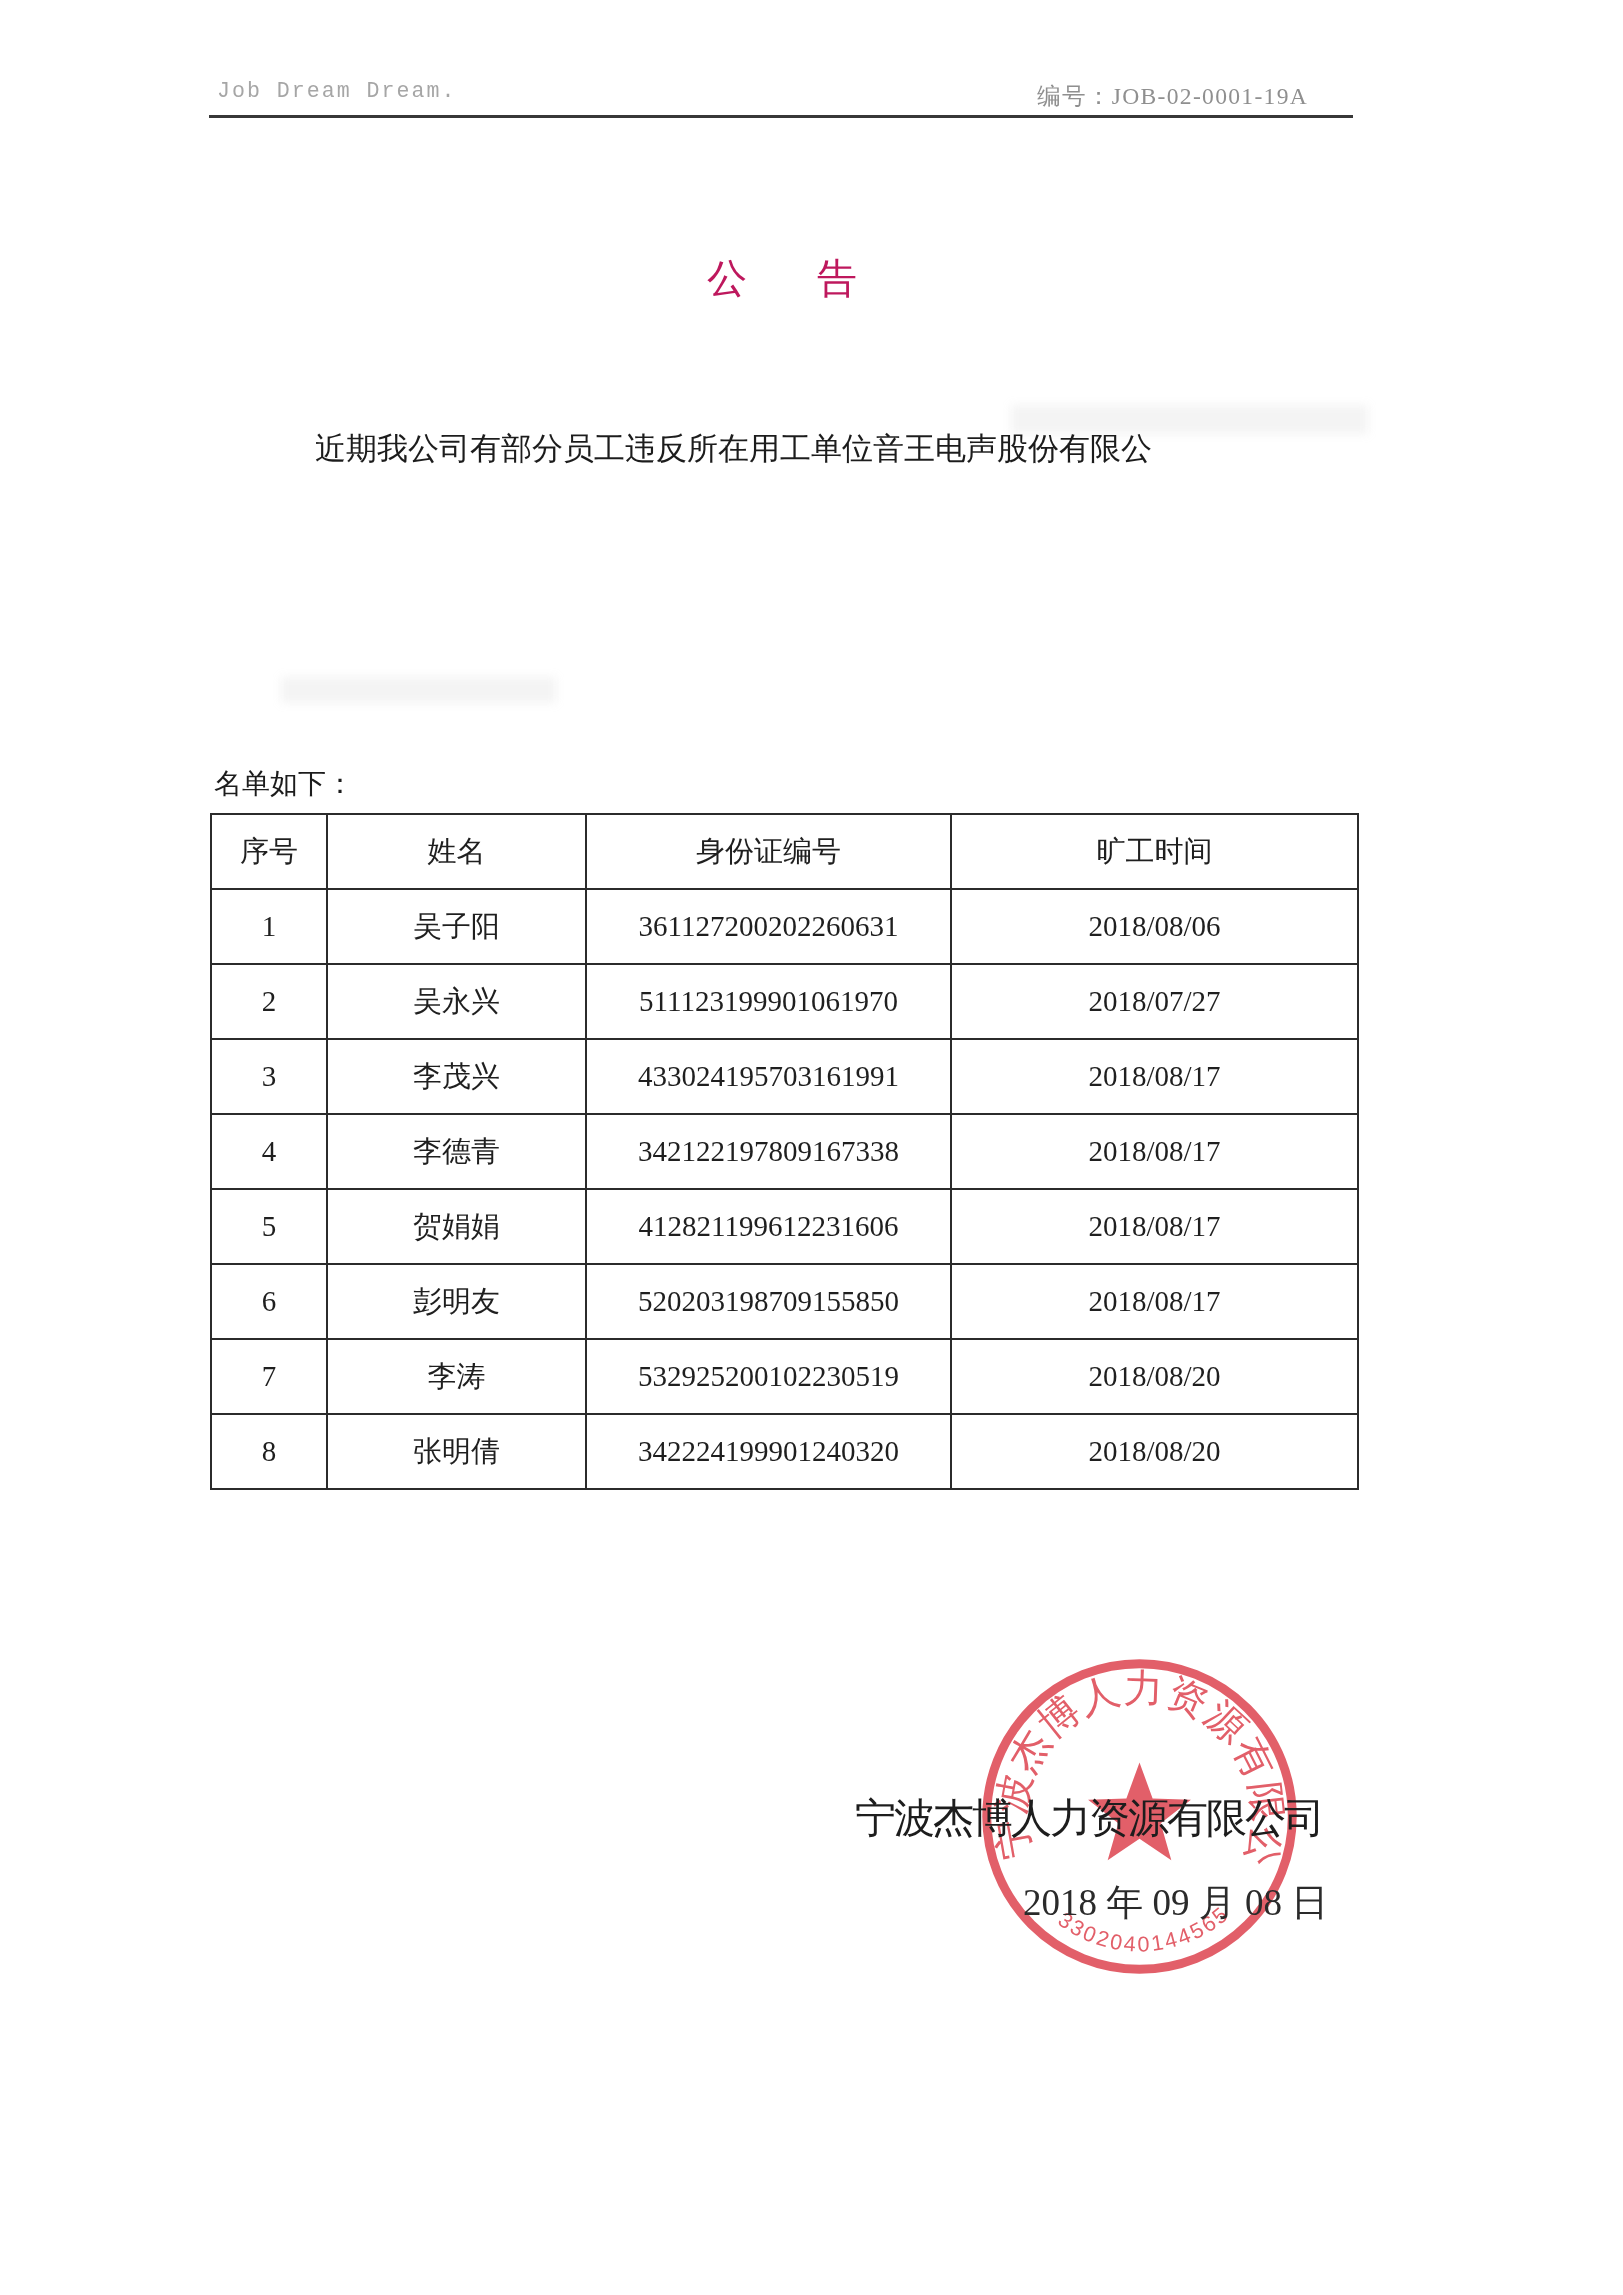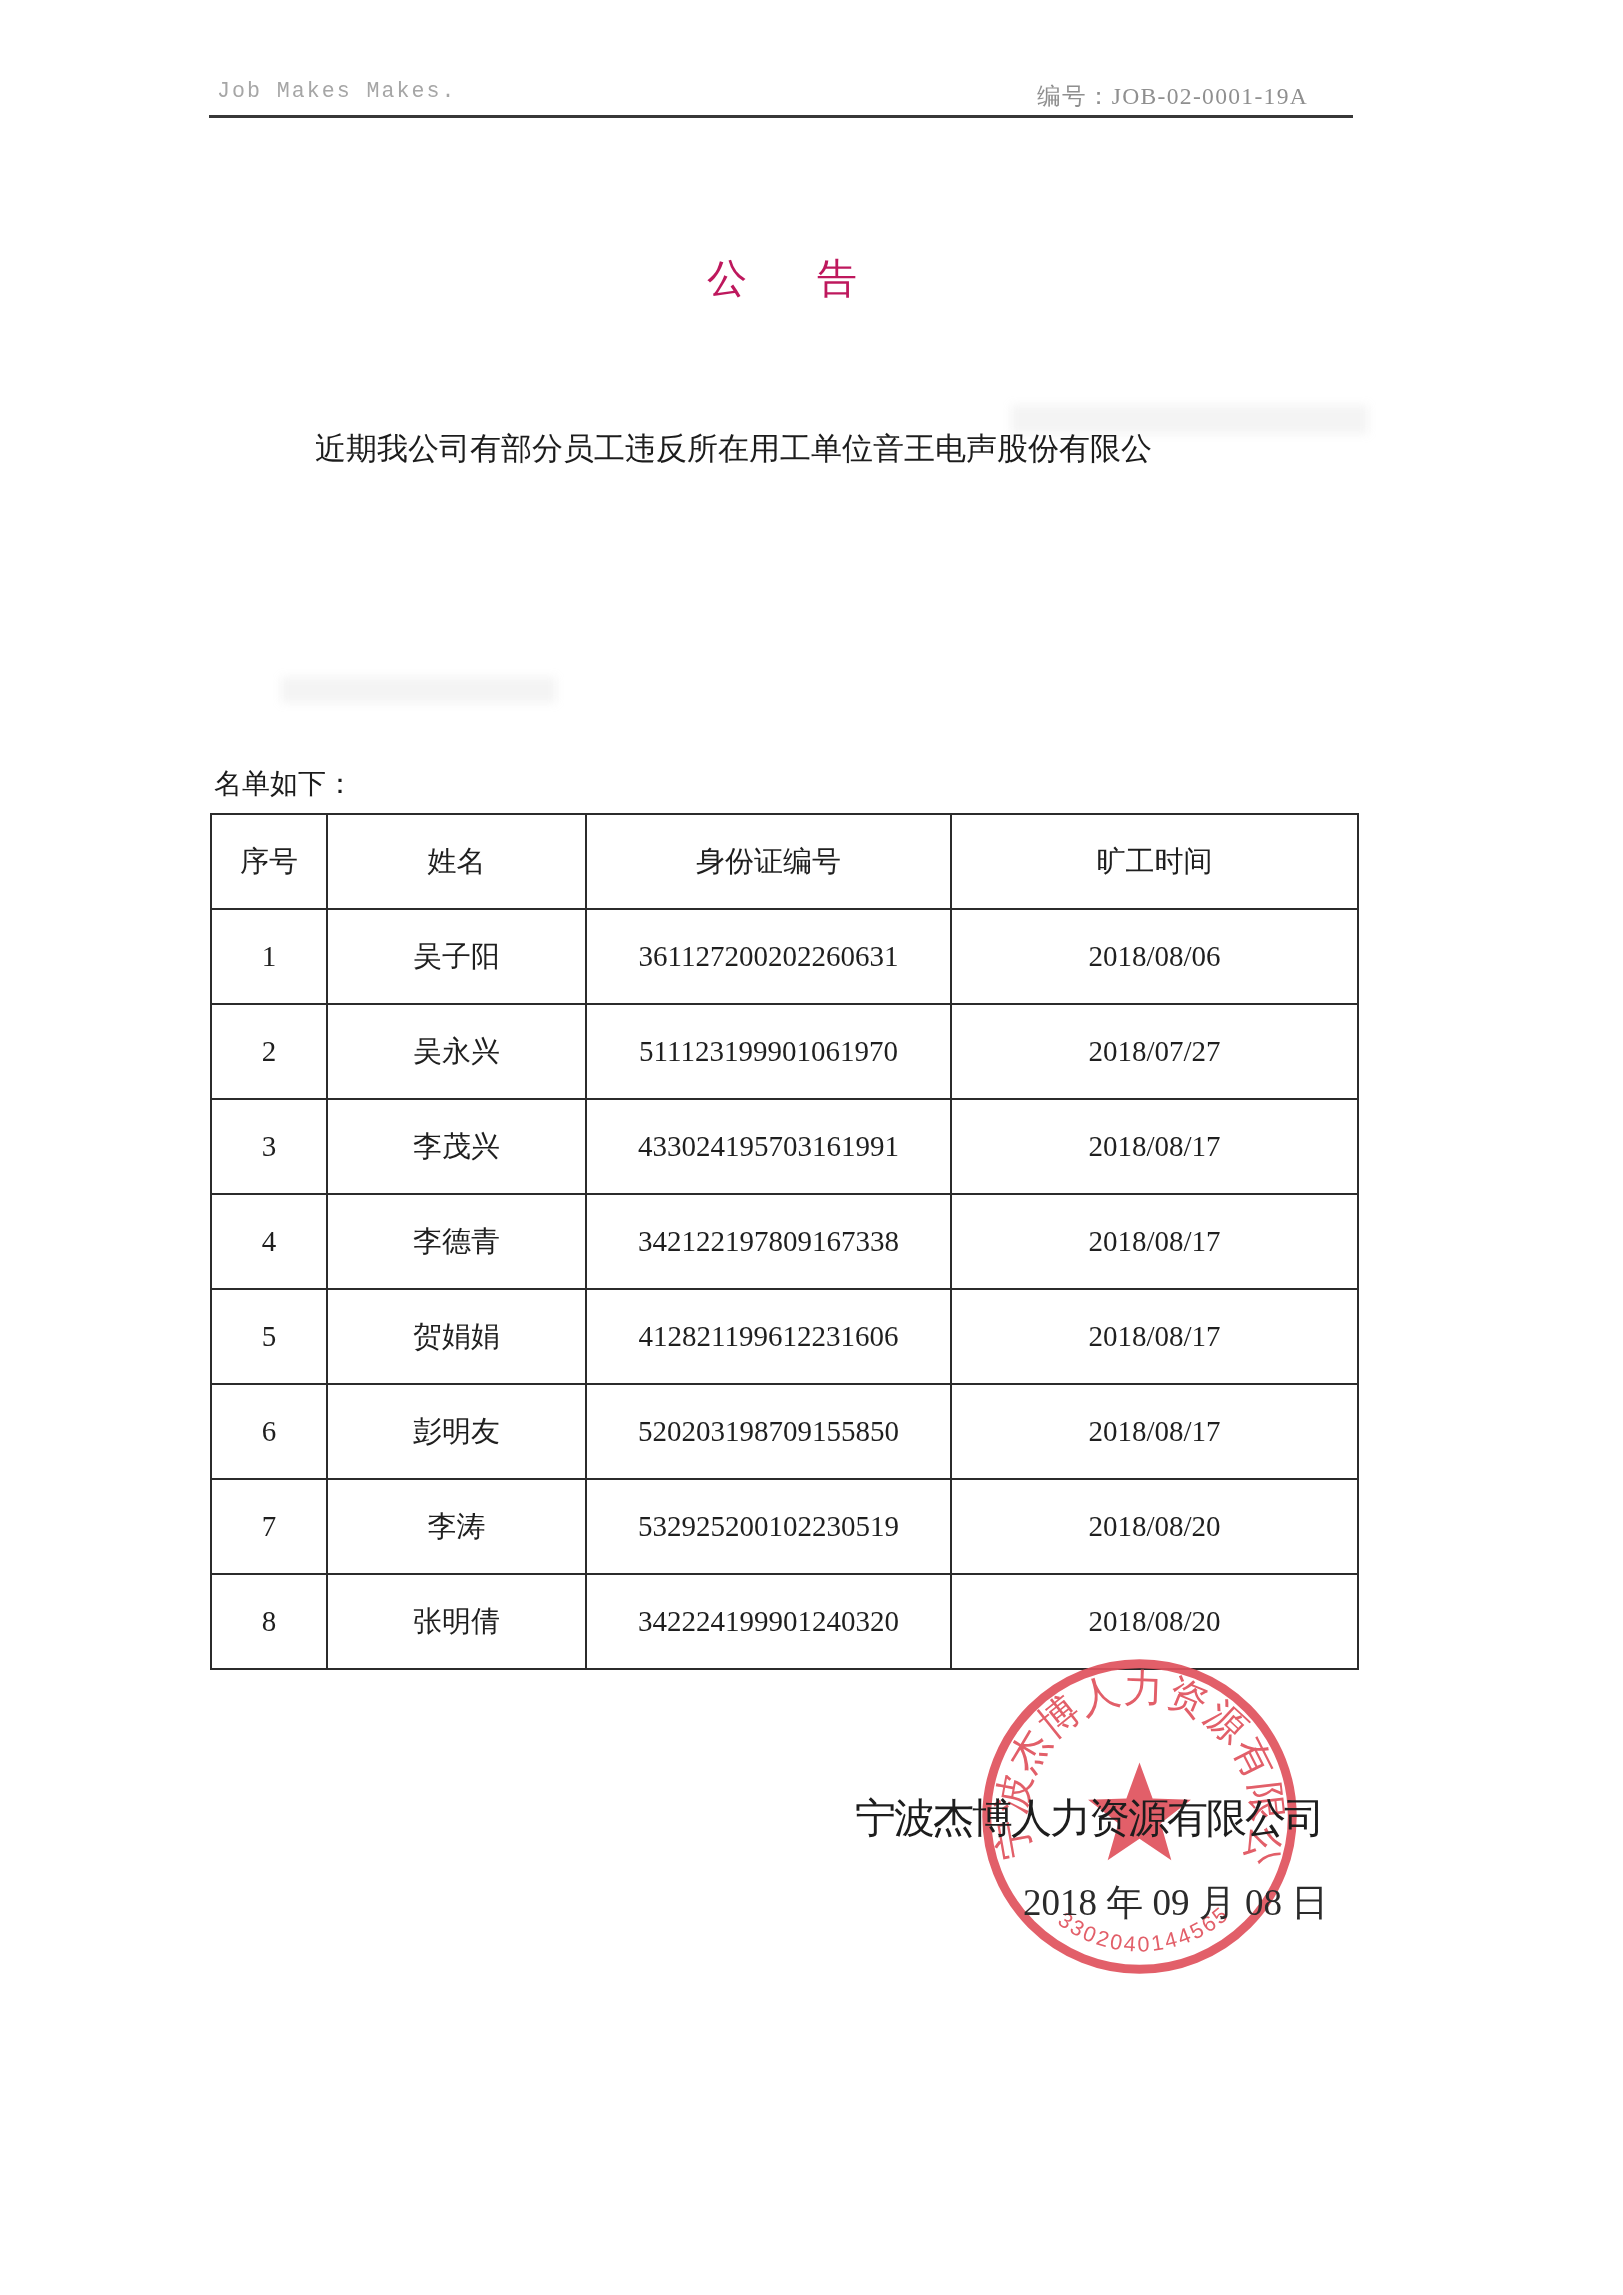--- a/index.html
+++ b/index.html
@@ -34,21 +34,21 @@
   .body-line:last-child { text-align-last:left; }
   .list-label {
     position:absolute; left:214px; top:765px; font-size:28px; color:#1c1c1c;
   }
   table.roster {
     position:absolute; left:210px; top:813px; border-collapse:collapse;
     table-layout:fixed; font-size:29px; color:#1f1f1f;
   }
   table.roster th, table.roster td {
     border:2px solid #2b2b2b; text-align:center; vertical-align:middle;
-    font-weight:normal; padding:10px; overflow:hidden;
+    font-weight:normal; padding:0; overflow:hidden;
   }
   table.roster th { height:73px; }
   table.roster td { height:73px; }
   .col-no  { width:116px; }
   .col-name{ width:259px; }
   .col-id  { width:365px; }
   .col-date{ width:407px; }
   .stamp {
     position:absolute; left:974px; top:1651px; width:331px; height:331px;
     z-index:1; opacity:0.92;
@@ -61,21 +61,21 @@
     position:absolute; left:1023px; top:1878px; font-size:37px; color:#2a2a2a;
     z-index:2; white-space:nowrap;
   }
   .smudge {
     position:absolute; background:rgba(175,175,175,0.14); filter:blur(4.6px); z-index:0;
   }
 </style>
 </head>
 <body>
 
-<div class="hdr-slogan">Job Makes Makes.</div>
+<div class="hdr-slogan">Job Dream Dream.</div>
 <div class="hdr-docno">编号：JOB-02-0001-19A</div>
 <div class="hdr-rule"></div>
 
 <div class="smudge" style="left:1011px; top:405px; width:357px; height:29px;"></div>
 <div class="smudge" style="left:281px; top:677px; width:275px; height:26px;"></div>
 
 <div class="doc-title">公  告</div>
 
 <div class="body-text">
     <div class="body-line">近期我公司有部分员工违反所在用工单位音王电声股份有限公</div>

